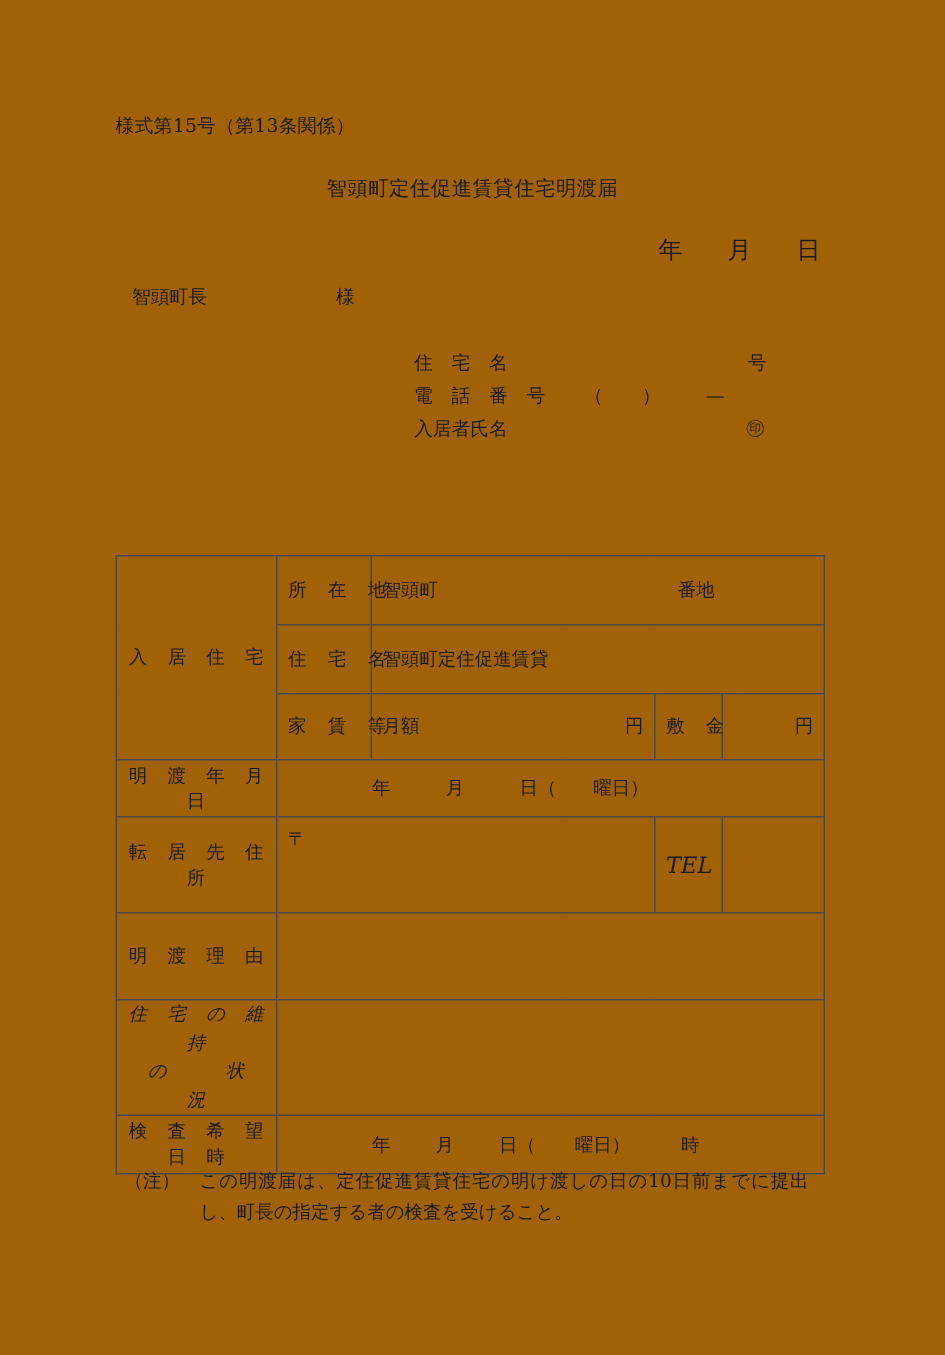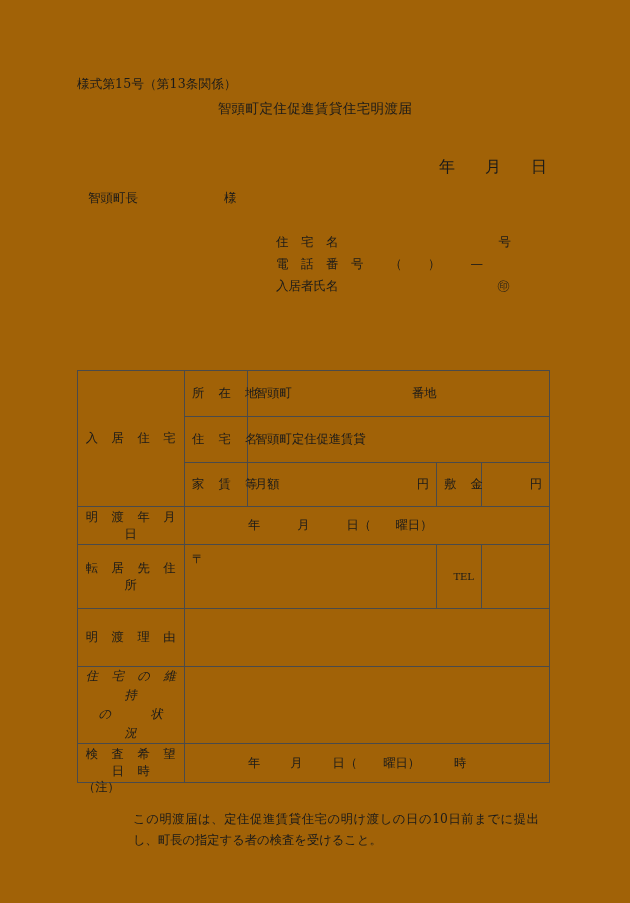--- a/index.html
+++ b/index.html
@@ -27,21 +27,21 @@
     left: 77px;
     top: 76px;
     font-size: 12.5px;
     letter-spacing: 0.2px;
     white-space: nowrap;
   }
   .doc-title {
     position: absolute;
     left: 0;
     right: 0;
-    top: 100px;
+    top: 117px;
     text-align: center;
     font-size: 13.5px;
     letter-spacing: 0.4px;
   }
   .date-line {
     position: absolute;
     right: 83px;
     top: 157px;
     font-size: 16px;
     white-space: nowrap;
@@ -119,38 +119,37 @@
     white-space: nowrap;
   }
   .two-line { line-height: 19px; font-style: italic; }
   .cell-val { white-space: nowrap; }
   .right-unit { float: right; }
   .pad-l { display: inline-block; width: 56px; }
   .g1 { display: inline-block; width: 30px; }
   .g2 { display: inline-block; width: 26px; }
   .g3 { display: inline-block; width: 34px; }
   .postal { font-size: 12px; }
-  .tel-cell { text-align: right; font-size: 10px; }
+  .tel-cell { text-align: right; font-size: 15px; font-style: italic; }
 
   
   .note {
     position: absolute;
     left: 83px;
     top: 777px;
     width: 470px;
     font-size: 12.3px;
     line-height: 21px;
   }
   .note .note-mark { display: inline-block; width: 50px; }
   .note .note-body {
     display: inline-block;
     width: 406px;
     vertical-align: top;
     text-align: justify;
-    margin-top: 32px;
   }
 </style>
 </head>
 <body>
 
 <div class="page">
 
   <div class="form-no">様式第15号（第13条関係）</div>
 
   <div class="doc-title">智頭町定住促進賃貸住宅明渡届</div>
@@ -185,21 +184,21 @@
       <col style="width:129px">
       <col style="width:60px">
       <col style="width:45px">
       <col style="width:68px">
     </colgroup>
     <tbody>
       <tr>
         <td class="lbl-main" rowspan="3">入　居　住　宅</td>
         <td class="lbl-sub">所　在　地</td>
         <td colspan="4" style="height:45px">
-          <span class="cell-val">智頭町</span><span class="pad-l"></span><span style="margin-left:64px">番地</span>
+          <span class="cell-val">智頭町</span><span class="pad-l"></span><span style="margin-left:104px">番地</span>
         </td>
       </tr>
       <tr>
         <td class="lbl-sub">住　宅　名</td>
         <td colspan="4" style="height:45px">
           <span class="cell-val">智頭町定住促進賃貸</span>
         </td>
       </tr>
       <tr>
         <td class="lbl-sub">家　賃　等</td>

